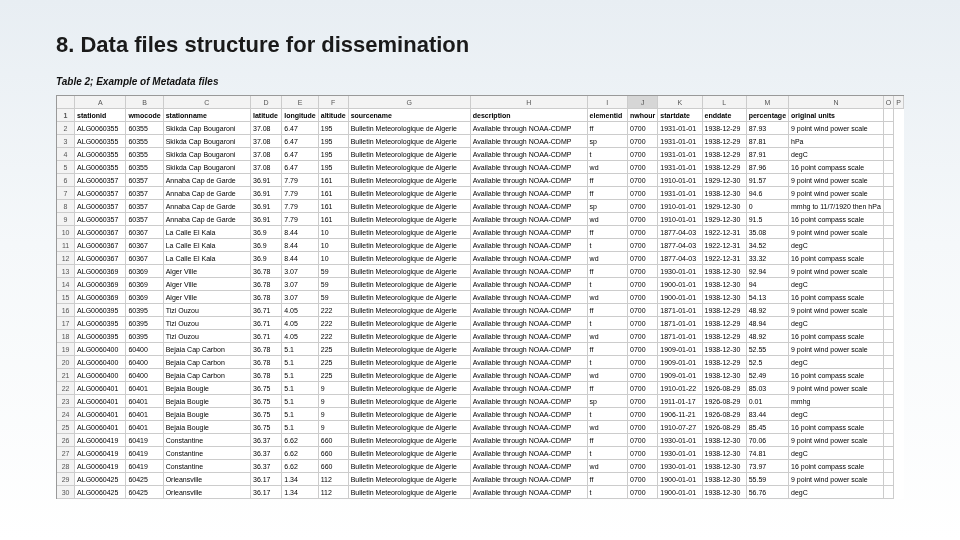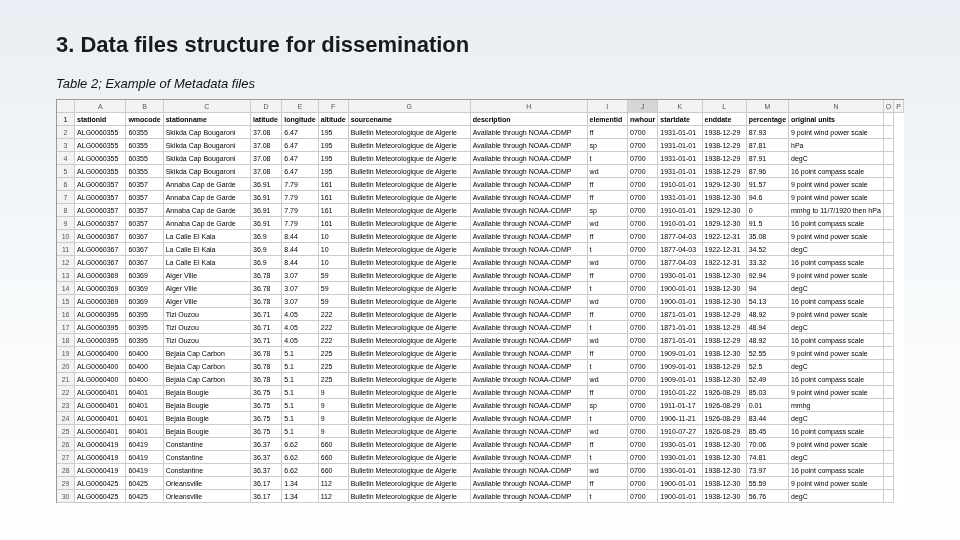--- a/index.html
+++ b/index.html
@@ -1,30 +1,30 @@
 <!DOCTYPE html>
 <html><head>
 <meta charset="utf-8">
 <style>
 html,body{margin:0;padding:0;width:960px;height:540px;background:linear-gradient(180deg,#e8eef3 0%,#f5f8fa 45%,#fff 100%);font-family:Arial,Helvetica,sans-serif;overflow:hidden}
 .slide{padding:24px 56px 0 56px}
 h2{margin:8px 0 18px 0;font-size:22px;font-weight:bold;color:#1a1a1a}
-.caption{font-style:italic;font-weight:normal;font-size:13px;color:#111;margin:0 0 8px 0}
+.caption{font-style:italic;font-weight:bold;font-size:10px;color:#111;margin:0 0 8px 0}
 .sheet{background:#fff;border-top:1px solid #999;border-left:1px solid #999;overflow:hidden}
 table{border-collapse:collapse;font-size:7px;line-height:1;table-layout:fixed}
 th,td{border-right:1px solid #ccc;border-bottom:1px solid #ccc;padding:1px 2px;white-space:nowrap;overflow:hidden;text-overflow:clip;height:10px}
 th{background:#f3f3f3;color:#555;font-weight:normal;text-align:center}
 td.rn{background:#f3f3f3;color:#555;text-align:center;width:16px}
 .col-letter.sel{background:#d6d6d6}
 .hdr td{font-weight:bold}
 </style>
 </head>
 <body>
 <div class="slide">
-<h2>3. Data files structure for dissemination</h2>
+<h2>8. Data files structure for dissemination</h2>
 <p class="caption">Table 2; Example of Metadata files</p>
 <div class="sheet">
 <table id="tbl">
 <colgroup>
 <col style="width:16px">
           <col style="width:54px">
           <col style="width:36px">
           <col style="width:94px">
 <col style="width:32px">
           <col style="width:34px">

